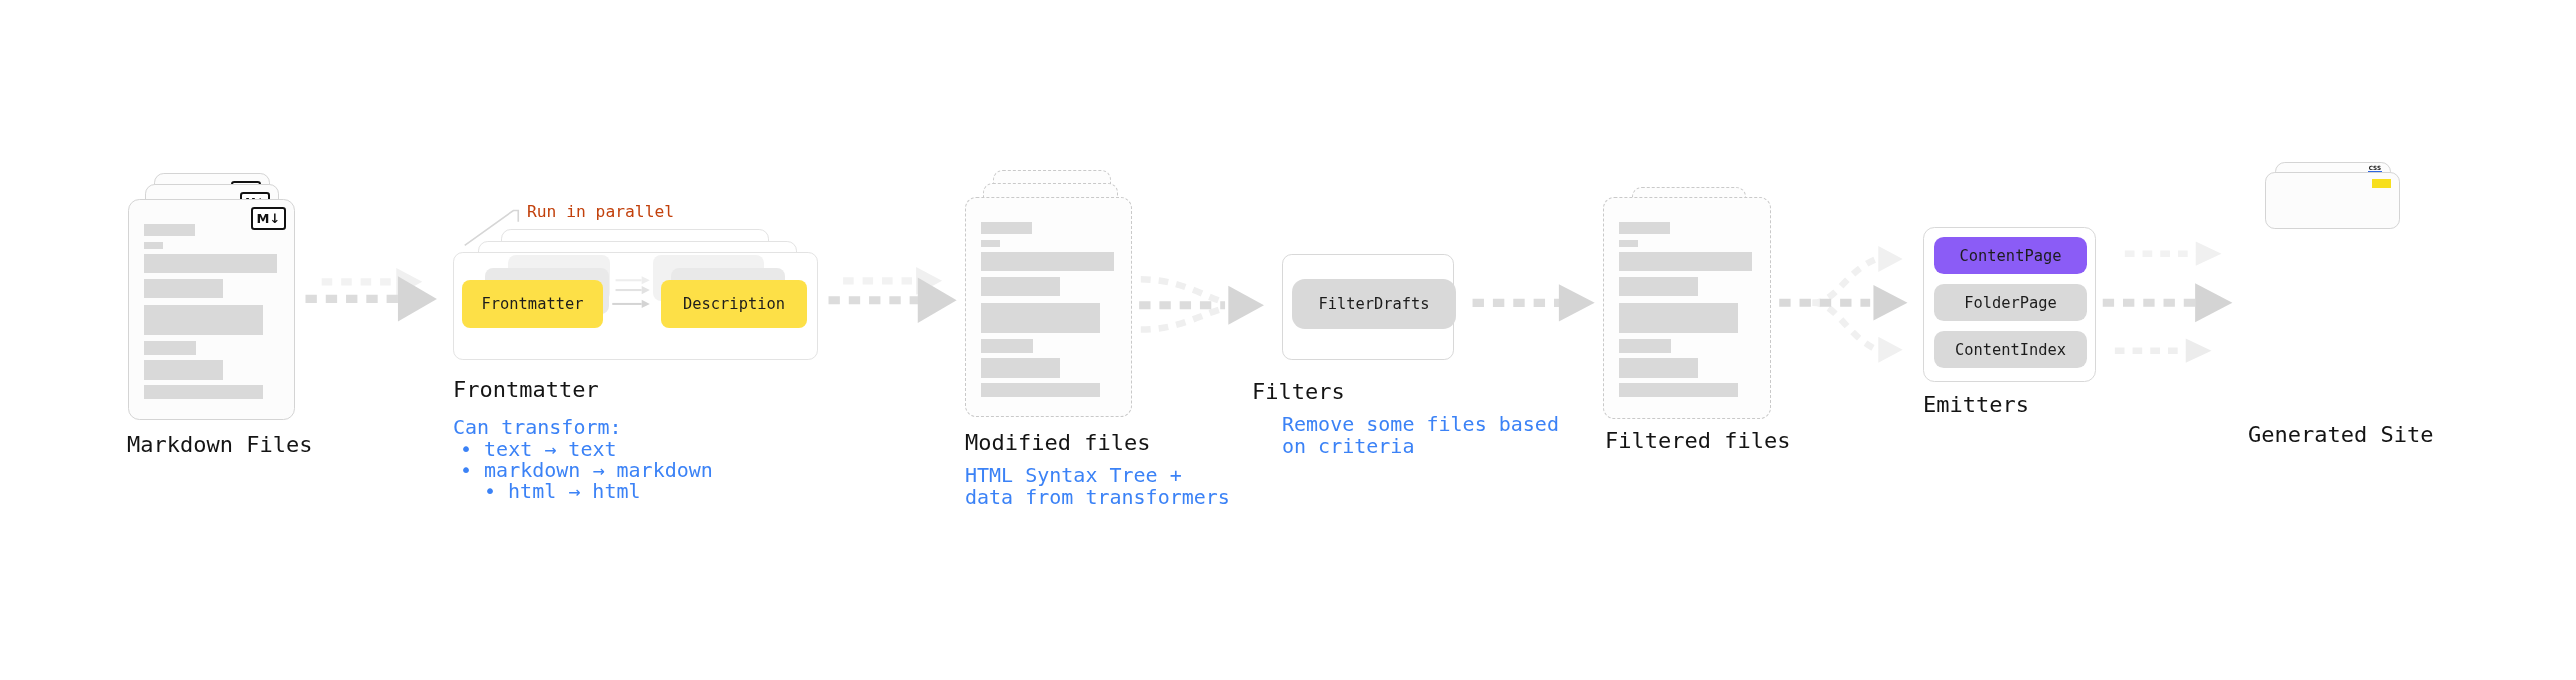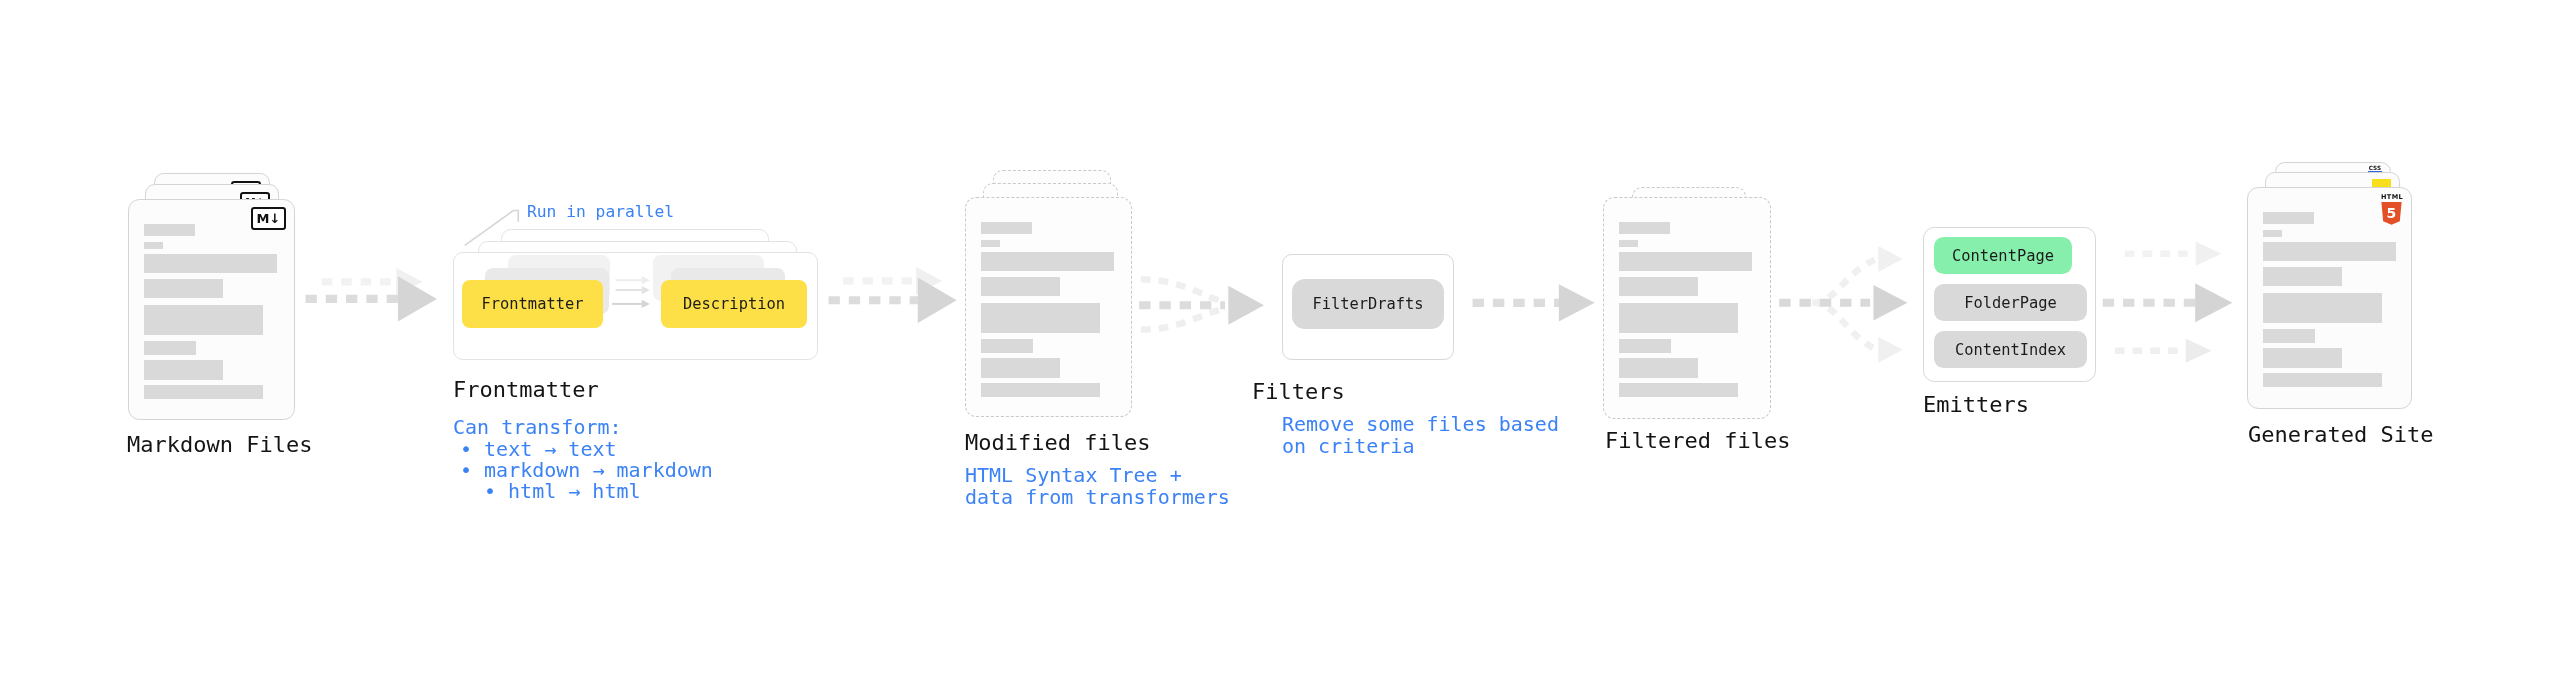--- a/index.html
+++ b/index.html
@@ -34,21 +34,21 @@
   .tf-box{position:absolute;background:#ffffff;border:1.6px solid #e3e3e3;border-radius:9.8px;box-sizing:border-box;}
   .chip{position:absolute;background:#fde047;border-radius:8.1px;display:flex;align-items:center;justify-content:center;
         font-size:15.4px;color:#1c1c1c;box-sizing:border-box;}
   .chip.ghost1{background:#e9e9e9;}
   .chip.ghost2{background:#f2f2f2;}
   .panel{position:absolute;background:#ffffff;border:1.6px solid #d8d8d8;border-radius:9.8px;box-sizing:border-box;}
 
   
   .stage-label{position:absolute;font-size:22px;color:#141414;white-space:nowrap;}
   .note{position:absolute;font-size:20px;line-height:22px;color:#3b82f6;white-space:pre-line;}
-  .annot{position:absolute;font-size:16.3px;color:#3b82f6;white-space:nowrap;}
+  .annot{position:absolute;font-size:16.3px;color:#c2410c;white-space:nowrap;}
   .arrow-svg{position:absolute;}
 </style>
 </head>
 <body>
 
 <div id="stage">
 
   <div class="doc-back" style="left:154px;top:173px;width:116px;height:65px;">
     <div class="md-badge small">M↓</div>
   </div>
@@ -139,21 +139,21 @@
 data from transformers</div>
 
   <svg class="arrow-svg" style="left:1134px;top:268px;" width="140" height="77" viewBox="0 0 172 95">
     <path d="M 8 14 C 55 14, 80 32, 110 42" fill="none" stroke="#efefef" stroke-width="8" stroke-dasharray="12 10"></path>
     <path d="M 8 76 C 55 76, 80 58, 110 50" fill="none" stroke="#efefef" stroke-width="8" stroke-dasharray="12 10"></path>
     <line x1="6" y1="46" x2="112" y2="46" stroke="#dcdcdc" stroke-width="10" stroke-dasharray="14 11"></line>
     <polygon points="116,22 160,46 116,70" fill="#d5d5d5"></polygon>
   </svg>
 
   <div class="panel" style="left:1282px;top:254px;width:172px;height:106px;"></div>
-  <div class="chip" style="left:1292px;top:279px;width:152px;height:50px;border-radius:13px;background:#d9d9d9;">
+  <div class="chip" style="left:1292px;top:279px;width:164px;height:50px;border-radius:13px;background:#d9d9d9;">
     <span>FilterDrafts</span>
   </div>
   <div class="stage-label" style="left:1252px;top:379px;">Filters</div>
   <div class="note" style="left:1282px;top:413px;">Remove some files based
 on criteria</div>
 
   <svg class="arrow-svg" style="left:1466px;top:276px;" width="132" height="57" viewBox="0 0 162 70">
     <line x1="8" y1="33" x2="116" y2="33" stroke="#dcdcdc" stroke-width="10" stroke-dasharray="14 11"></line>
     <polygon points="114,10 158,33 114,56" fill="#d5d5d5"></polygon>
   </svg>
@@ -176,21 +176,21 @@
   <svg class="arrow-svg" style="left:1776px;top:237px;" width="138" height="138" viewBox="0 0 170 170">
     <path d="M 45 81 C 75 81, 85 42, 124 27" fill="none" stroke="#f0f0f0" stroke-width="8" stroke-dasharray="11 10"></path>
     <path d="M 45 81 C 75 81, 85 120, 124 139" fill="none" stroke="#f0f0f0" stroke-width="8" stroke-dasharray="11 10"></path>
     <line x1="4" y1="81" x2="116" y2="81" stroke="#d9d9d9" stroke-width="10" stroke-dasharray="14 11"></line>
     <polygon points="126,11 156,27 126,43" fill="#f0f0f0"></polygon>
     <polygon points="120,59 162,81 120,103" fill="#d4d4d4"></polygon>
     <polygon points="126,123 156,139 126,155" fill="#f0f0f0"></polygon>
   </svg>
 
   <div class="panel" style="left:1923px;top:227px;width:173px;height:155px;border-radius:11.4px;"></div>
-  <div class="chip" style="left:1934px;top:237px;width:138px;height:37px;background:#86efac;border-radius:9.8px;">
+  <div class="chip" style="left:1934px;top:237px;width:153px;height:37px;background:#8b5cf6;border-radius:9.8px;">
     <span>ContentPage</span>
   </div>
   <div class="chip" style="left:1934px;top:284px;width:153px;height:37px;background:#d9d9d9;border-radius:9.8px;">
     <span>FolderPage</span>
   </div>
   <div class="chip" style="left:1934px;top:331px;width:153px;height:37px;background:#d9d9d9;border-radius:9.8px;">
     <span>ContentIndex</span>
   </div>
   <div class="stage-label" style="left:1923px;top:392px;">Emitters</div>
 
@@ -209,34 +209,16 @@
 
   <div class="doc-back" style="left:2275px;top:162px;width:116px;height:57px;">
     <div class="css-badge">
       <div class="css-word">CSS</div>
       <div class="css-bar"></div>
     </div>
   </div>
   <div class="doc-back" style="left:2265px;top:172px;width:135px;height:57px;">
     <div class="js-badge"></div>
   </div>
-  <div class="doc-card" style="left:2247px;top:187px;width:165px;height:222px;">
-    <div class="html5-badge">
-      <div class="html5-word">HTML</div>
-      <div class="html5-shield">
-          <span>5</span>
-        </div>
-    </div>
-    <div class="skeleton">
-        <div class="bar" style="width: 51px; height: 11.4px; margin-bottom: 6.5px;"></div>
-        <div class="bar" style="width: 19.5px; height: 6.5px; margin-bottom: 5.7px;"></div>
-        <div class="bar" style="width: 133px; height: 18.7px; margin-bottom: 5.7px;"></div>
-        <div class="bar" style="width: 79px; height: 18.7px; margin-bottom: 7.3px;"></div>
-        <div class="bar" style="width: 119px; height: 30px; margin-bottom: 6.5px;"></div>
-        <div class="bar" style="width: 52px; height: 14px; margin-bottom: 4.9px;"></div>
-        <div class="bar" style="width: 79px; height: 19.5px; margin-bottom: 4.9px;"></div>
-        <div class="bar" style="width: 119px; height: 14px; margin-bottom: 0px;"></div>
-      </div>
-  </div>
   <div class="stage-label" style="left:2248px;top:422px;">Generated Site</div>
 
 </div>
 
 
 </body></html>

